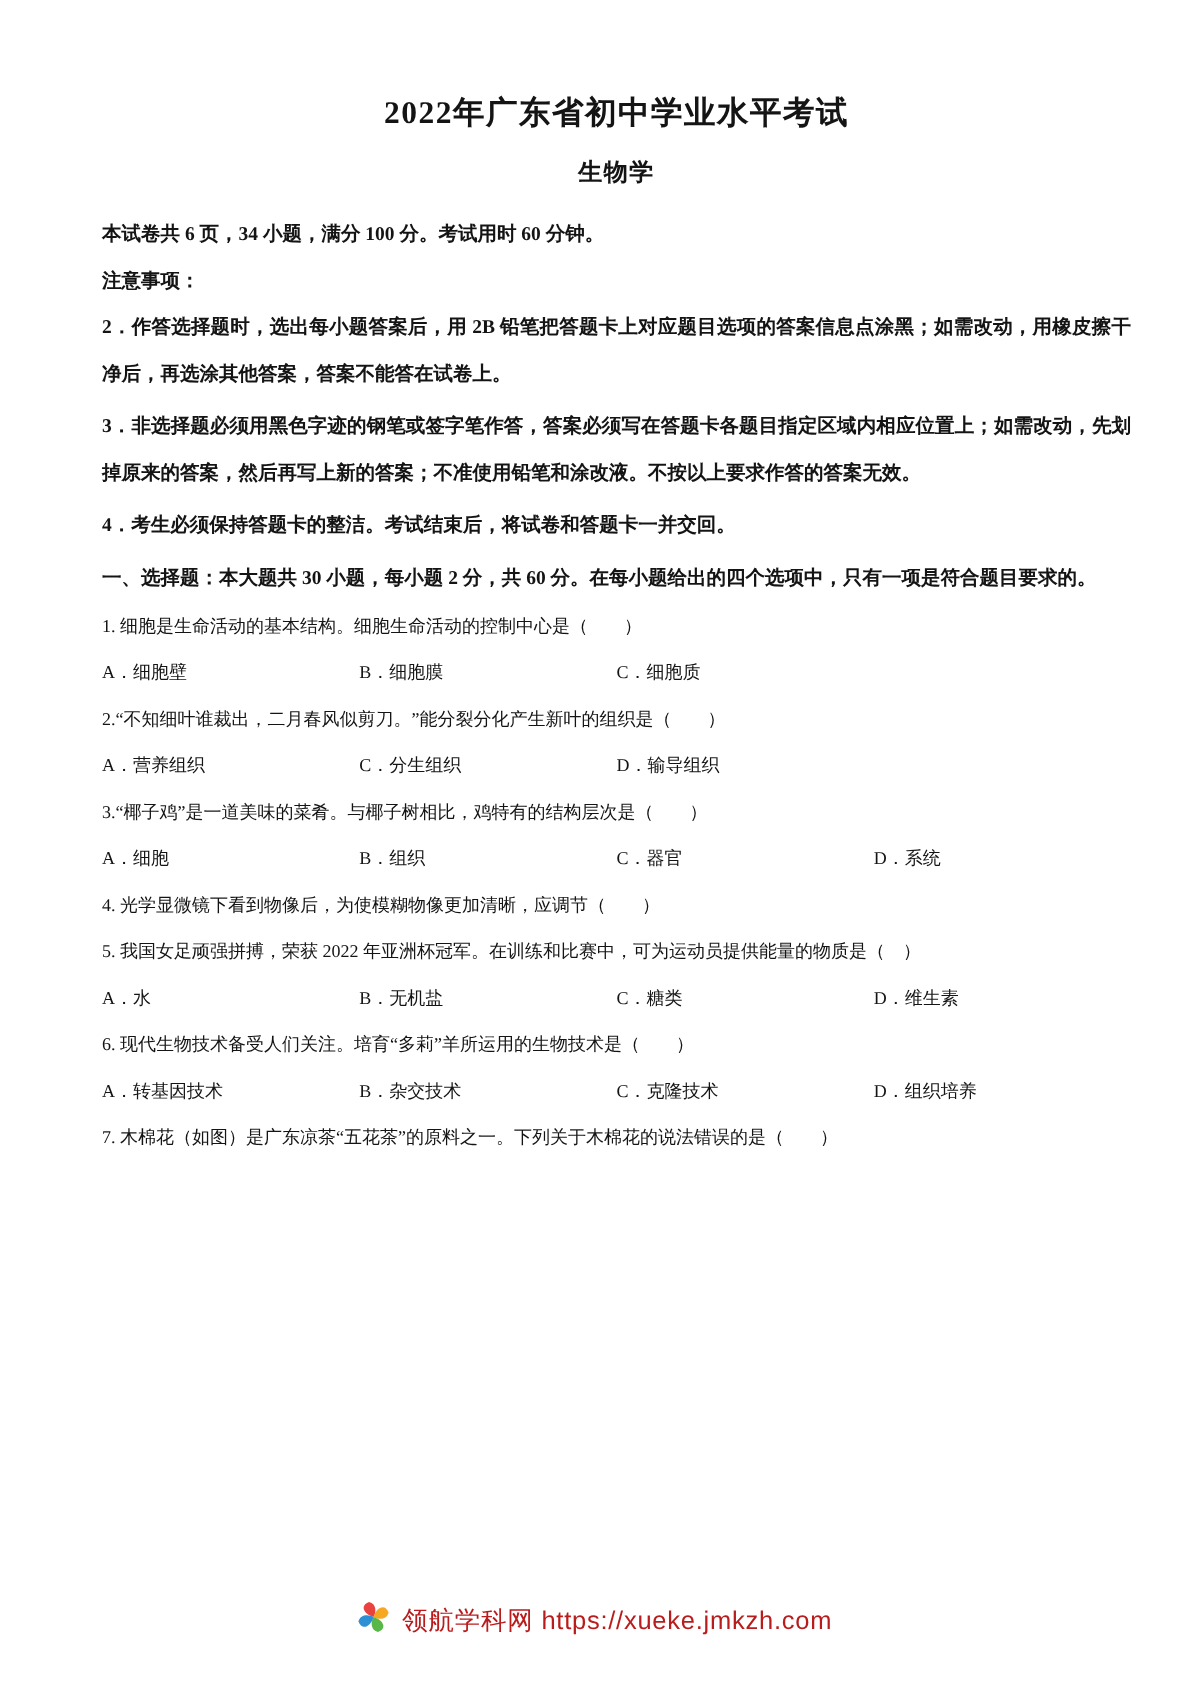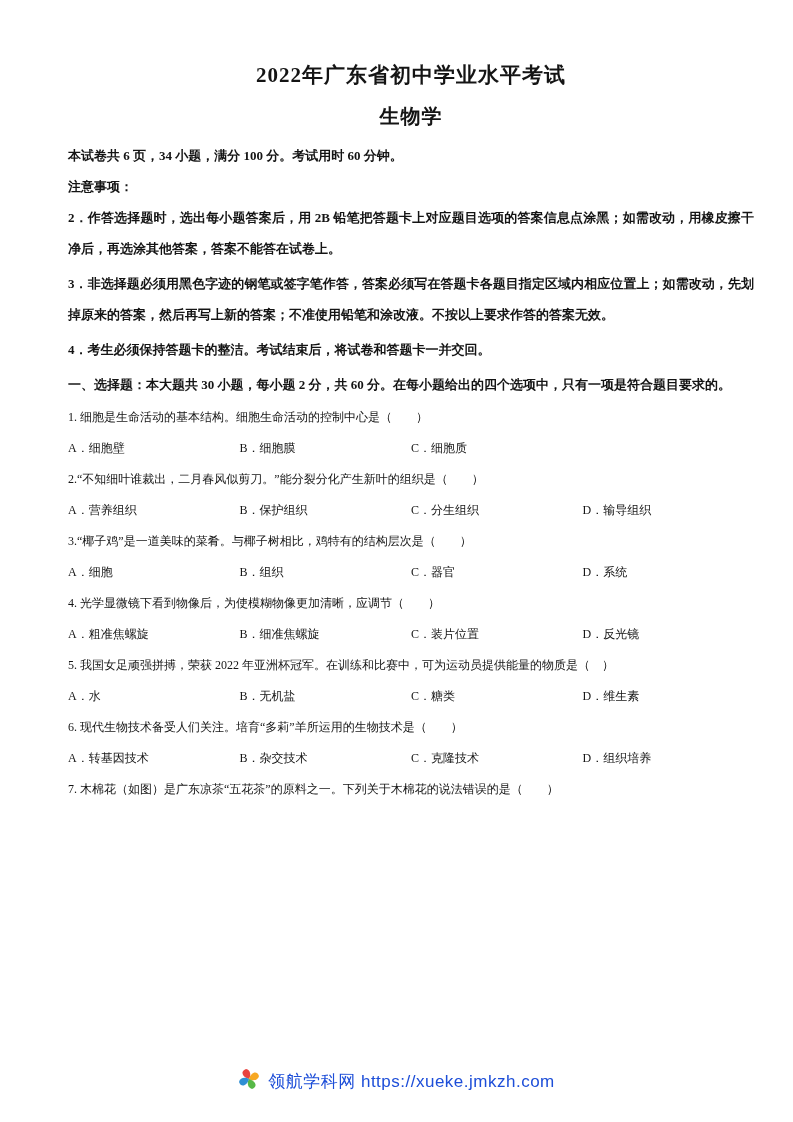--- a/index.html
+++ b/index.html
@@ -17,21 +17,21 @@
   }
   .doc-title {
     font-size: 21px;
     font-weight: 700;
     text-align: center;
     line-height: 30px;
     margin-bottom: 12px;
     letter-spacing: 1px;
   }
   .doc-subject {
-    font-size: 20px;
+    font-size: 16px;
     font-weight: 700;
     text-align: center;
     line-height: 28px;
     margin-bottom: 10px;
     letter-spacing: 1px;
   }
   .bold-par {
     font-size: 13px;
     font-weight: 700;
     line-height: 31px;
@@ -55,21 +55,21 @@
     left: 0;
     right: 0;
     bottom: 28px;
     display: flex;
     justify-content: center;
     align-items: center;
     gap: 8px;
   }
   .footer-text {
     font-size: 17px;
-    color: #1d4ed8;
+    color: #b91c1c;
     letter-spacing: 0.5px;
     font-family: "Liberation Sans", "DejaVu Sans", sans-serif;
   }
   .logo { display: inline-block; }
 </style>
 </head>
 <body>
 
 <div class="page">
 
@@ -94,44 +94,37 @@
         <span class="q-option">A．细胞壁</span>
         <span class="q-option">B．细胞膜</span>
         <span class="q-option">C．细胞质</span>
       </div>
     </div>
 
     <div class="question">
       <p class="q-stem">2.“不知细叶谁裁出，二月春风似剪刀。”能分裂分化产生新叶的组织是（　　）</p>
       <div class="q-options">
         <span class="q-option">A．营养组织</span>
-        <span class="q-option">B．保护组织</span>
         <span class="q-option">C．分生组织</span>
         <span class="q-option">D．输导组织</span>
       </div>
     </div>
 
     <div class="question">
       <p class="q-stem">3.“椰子鸡”是一道美味的菜肴。与椰子树相比，鸡特有的结构层次是（　　）</p>
       <div class="q-options">
         <span class="q-option">A．细胞</span>
         <span class="q-option">B．组织</span>
         <span class="q-option">C．器官</span>
         <span class="q-option">D．系统</span>
       </div>
     </div>
 
     <div class="question">
       <p class="q-stem">4. 光学显微镜下看到物像后，为使模糊物像更加清晰，应调节（　　）</p>
-      <div class="q-options">
-        <span class="q-option">A．粗准焦螺旋</span>
-        <span class="q-option">B．细准焦螺旋</span>
-        <span class="q-option">C．装片位置</span>
-        <span class="q-option">D．反光镜</span>
-      </div>
     </div>
 
     <div class="question">
       <p class="q-stem">5. 我国女足顽强拼搏，荣获 2022 年亚洲杯冠军。在训练和比赛中，可为运动员提供能量的物质是（　）</p>
       <div class="q-options">
         <span class="q-option">A．水</span>
         <span class="q-option">B．无机盐</span>
         <span class="q-option">C．糖类</span>
         <span class="q-option">D．维生素</span>
       </div>

